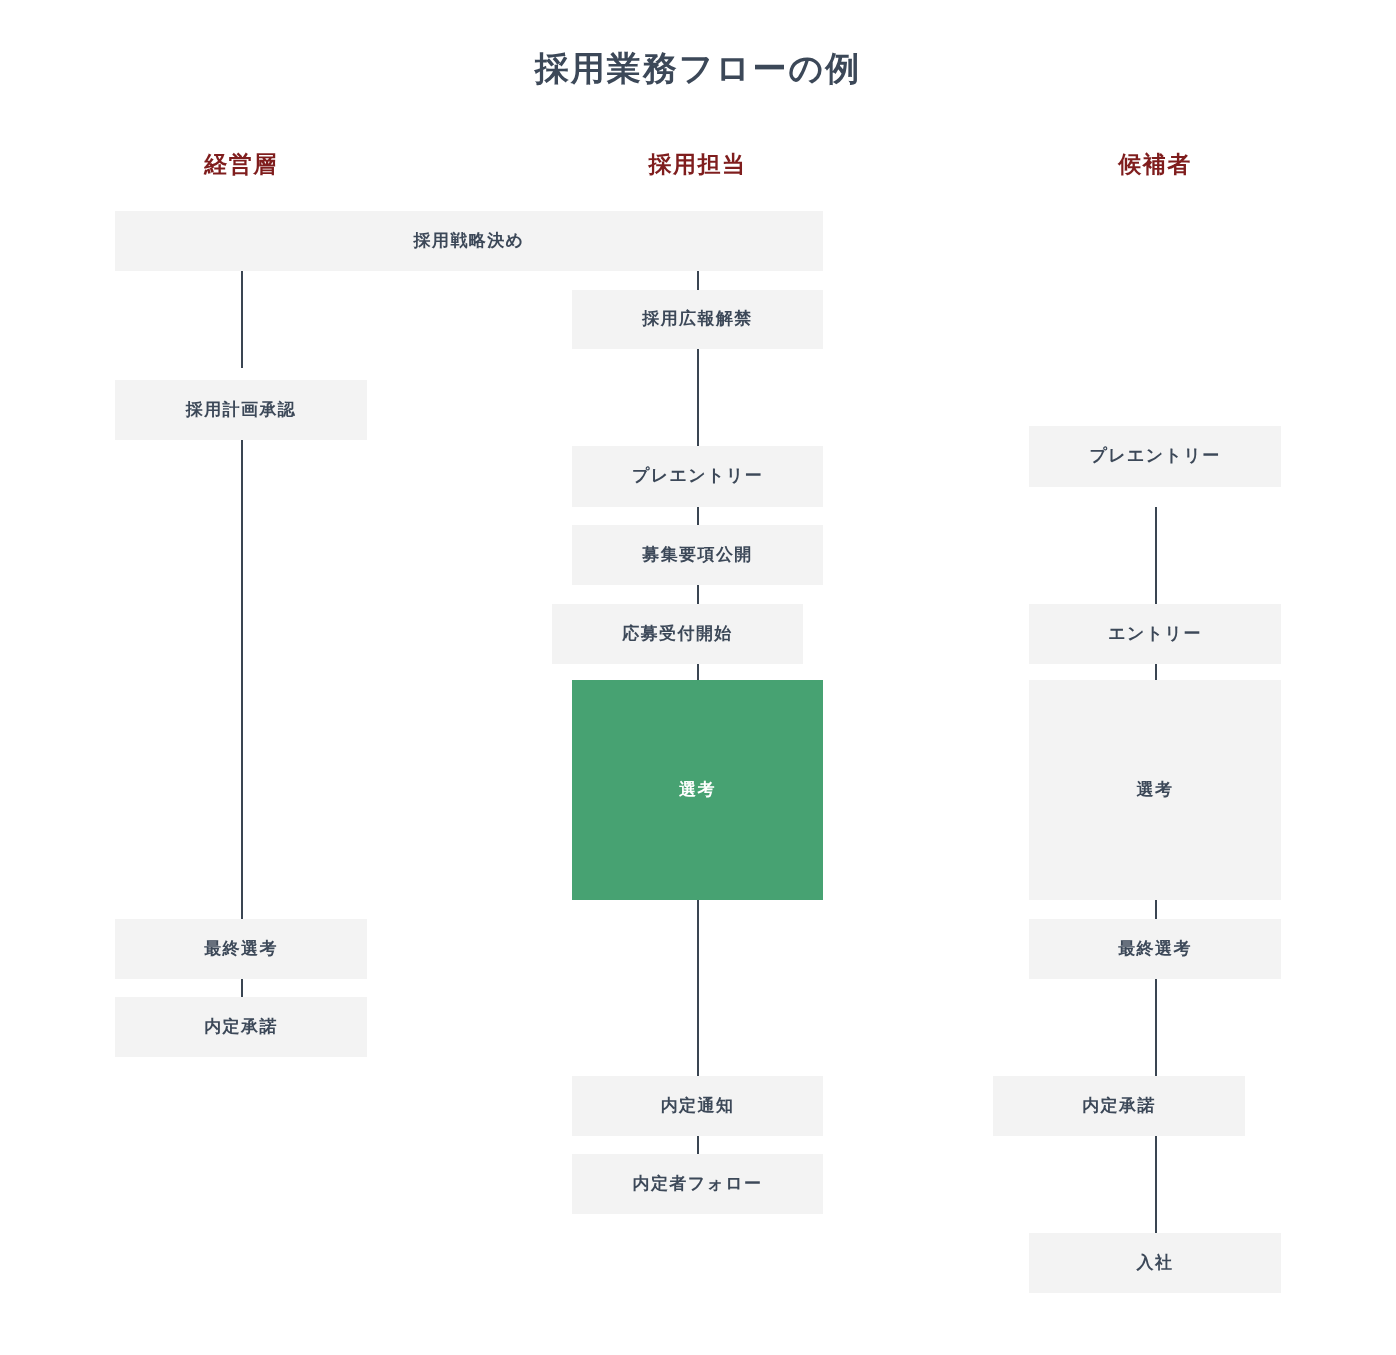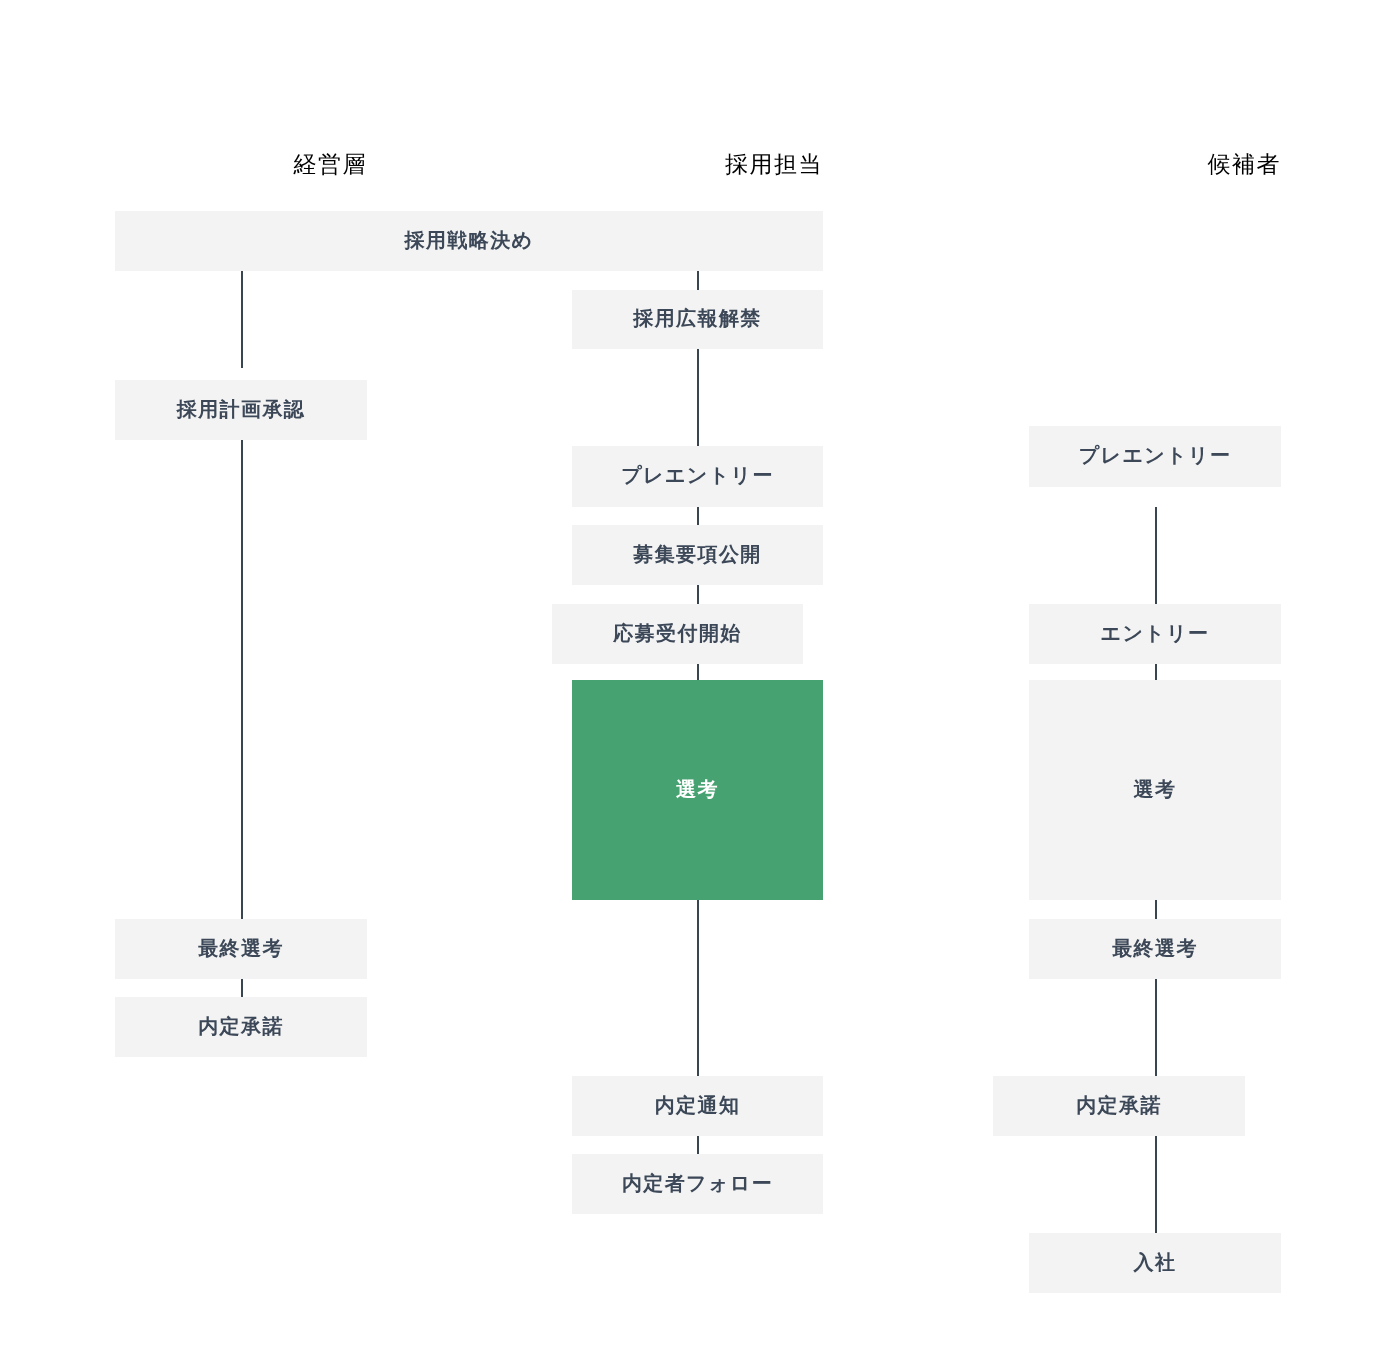--- a/index.html
+++ b/index.html
@@ -27,65 +27,65 @@
     text-align: center;
     font-size: 34px;
     font-weight: 700;
     letter-spacing: 2px;
     color: #3c4858;
     line-height: 1.2;
   }
   .lane-header {
     position: absolute;
     top: 150px;
-    text-align: right;
+    text-align: center;
     font-size: 23px;
-    font-weight: 400;
+    font-weight: 700;
     letter-spacing: 1.5px;
-    color: #000000;
+    color: #7f1d1d;
     line-height: 1.3;
   }
   .lane-header.lane-1 { left: 115px;  width: 252px; }
   .lane-header.lane-2 { left: 572px;  width: 251px; }
   .lane-header.lane-3 { left: 1029px; width: 252px; }
 
   .connector {
     position: absolute;
     width: 2px;
     background: #3a4552;
     z-index: 1;
   }
 
   .node {
     position: absolute;
     background: #f3f3f3;
     display: flex;
     align-items: center;
     justify-content: center;
     text-align: center;
-    font-size: 20px;
+    font-size: 17px;
     font-weight: 700;
     letter-spacing: 1.4px;
     color: #3c4858;
     z-index: 2;
     box-sizing: border-box;
     padding: 4px 8px;
     line-height: 1.35;
-    font-family: Liberation Mono, monospace;
   }
   .node.highlight {
     background: #47a272;
     color: #ffffff;
   }
 </style>
 </head>
 <body>
 
 <div id="canvas">
 
+  <div class="title">採用業務フローの例</div>
 
   <div class="lane-header lane-1">経営層</div>
   <div class="lane-header lane-2">採用担当</div>
   <div class="lane-header lane-3">候補者</div>
 
   <div id="connector-layer">
       <div class="connector" style="left: 241px; top: 271px; height: 97px;"></div>
       <div class="connector" style="left: 697px; top: 271px; height: 19px;"></div>
       <div class="connector" style="left: 697px; top: 349px; height: 97px;"></div>
       <div class="connector" style="left: 241px; top: 428px; height: 491px;"></div>

